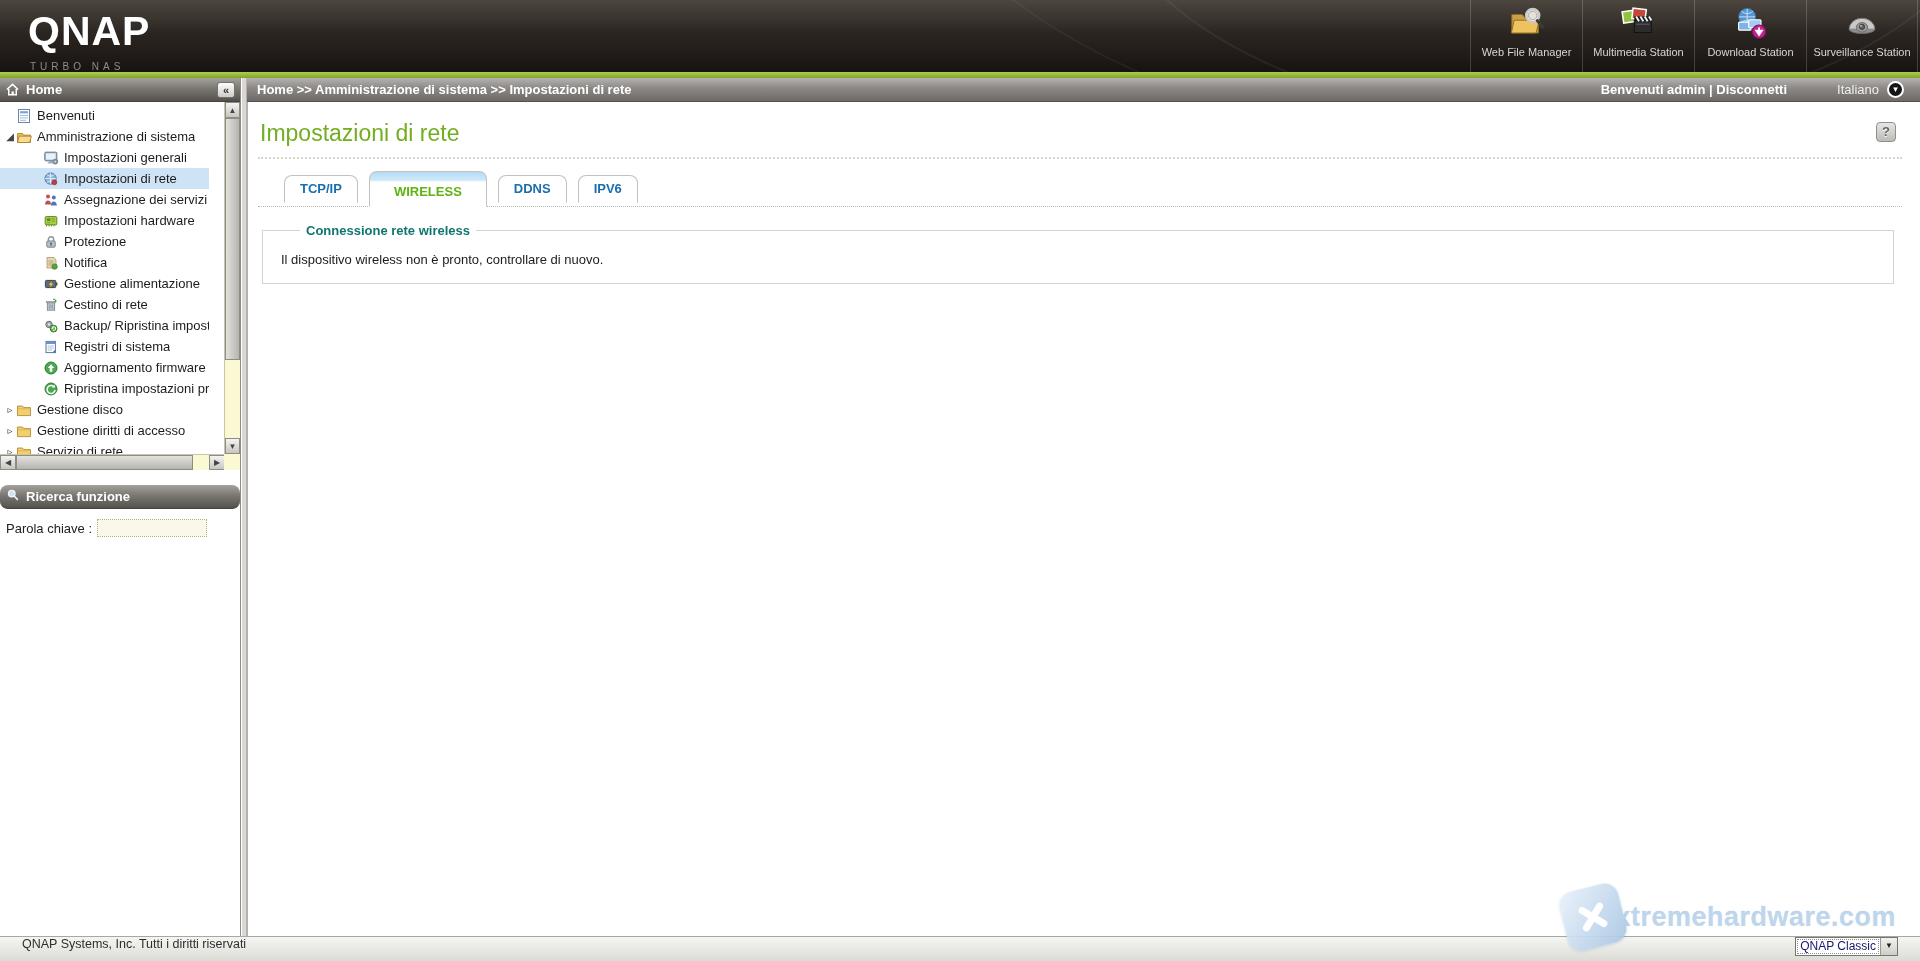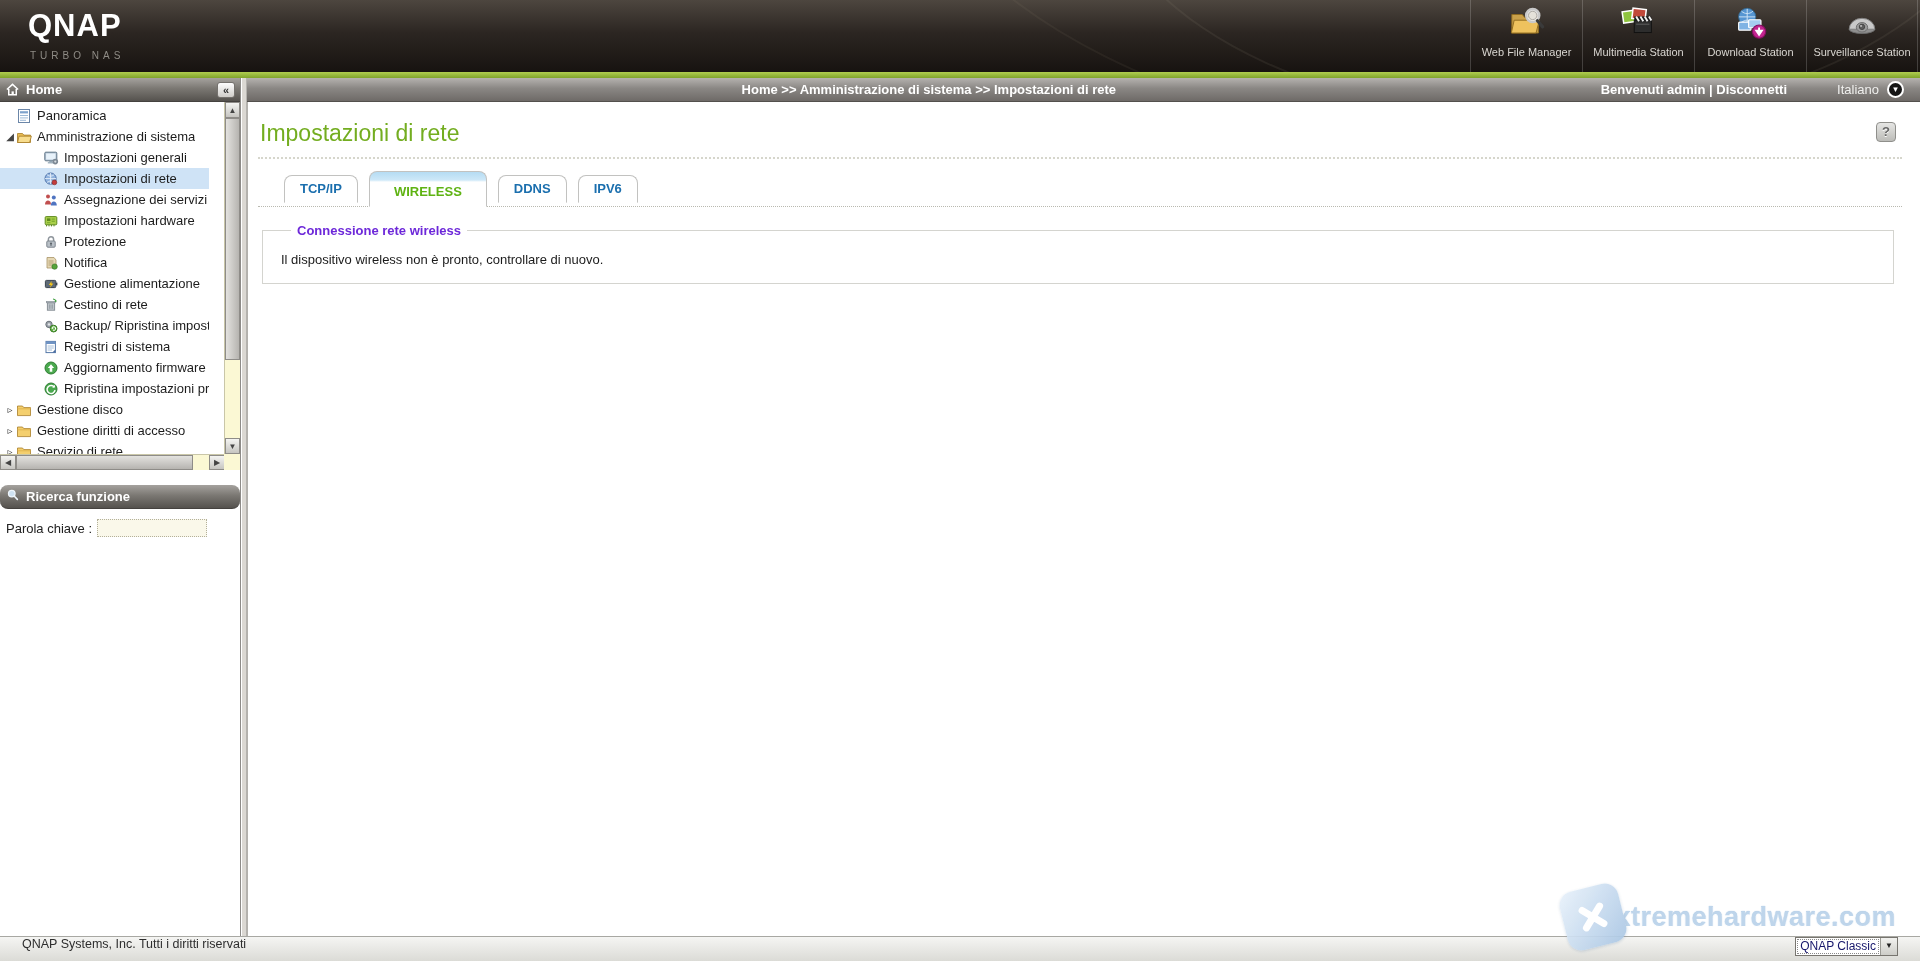--- a/index.html
+++ b/index.html
@@ -7,36 +7,36 @@
     font-family:"Liberation Sans", sans-serif; }
   .page { position:relative; width:1920px; height:961px; background:#fff; }
 
   
   .top-header { position:absolute; left:0; top:0; width:1920px; height:72px;
     background:linear-gradient(180deg,#4d463f 0%,#2c2622 45%,#171310 100%); overflow:hidden; }
   .swoosh1,.swoosh2 { position:absolute; border-radius:50%; border:2px solid rgba(150,140,125,0.12); }
   .swoosh1 { width:900px; height:500px; left:1100px; top:-380px; }
   .swoosh2 { width:1400px; height:700px; left:900px; top:-540px; border-color:rgba(150,140,125,0.09); }
   .logo-block { position:absolute; left:28px; top:8px; }
-  .logo-text { color:#fff; font-size:31px; font-weight:800; letter-spacing:1px; }
+  .logo-text { color:#fff; font-size:41px; font-weight:800; letter-spacing:1px; }
   .logo-tagline { color:#8f8c86; font-size:10px; letter-spacing:4px; margin-top:6px; margin-left:2px; }
   .stations { position:absolute; right:2px; top:0; height:72px; display:flex; }
   .station { width:112px; height:72px; display:flex; flex-direction:column; align-items:center;
     padding-top:5px; border-left:1px solid rgba(255,255,255,0.18); cursor:pointer; }
   .station:last-child { border-right:1px solid rgba(255,255,255,0.18); }
   .station svg { width:38px; height:38px; }
   .station-label { color:#d9d6d1; font-size:11px; margin-top:3px; white-space:nowrap; }
   .green-bar { position:absolute; left:0; top:72px; width:1920px; height:6px;
     background:linear-gradient(180deg,#b0cd50,#7fa42a); }
 
   
   .crumb-bar { position:absolute; left:247px; top:78px; right:0; height:24px;
     background:linear-gradient(180deg,#b5b2af 0%,#8a8784 45%,#6e6a67 100%);
     border-bottom:1px solid #53504d; display:flex; align-items:center; }
-  .crumb-path { color:#fff; font-size:13px; font-weight:bold; padding-left:10px; flex:1;text-align:center; }
+  .crumb-path { color:#fff; font-size:13px; font-weight:bold; padding-left:10px; flex:1; }
   .crumb-right { display:flex; align-items:center; margin-right:16px; }
   .welcome { color:#fff; font-size:13px; font-weight:bold; margin-right:50px; cursor:default; }
   .welcome .logout { cursor:pointer; }
   .lang { color:#f0f0ee; font-size:13px; margin-right:8px; }
   .lang-arrow { width:17px; height:17px; border-radius:50%; background:#151515; border:2px solid #fff;
     color:#fff; font-size:9px; line-height:13px; text-align:center; cursor:pointer; }
 
   
   .sidebar { position:absolute; left:0; top:78px; width:241px; bottom:25px; background:#fff;
     border-right:1px solid #8d8b88; }
@@ -95,21 +95,21 @@
   .tab { position:relative; margin-right:11px; margin-bottom:-1px; background:#fff;
     border:1px solid #c2c2c0; border-bottom:1px solid #fff; border-radius:8px 8px 0 0;
     font-size:13px; font-weight:bold; color:#1b6fae; padding:5px 15px 6px; cursor:pointer; }
   .tab.active { color:#5fb313; padding:12px 24px 7px;
     background:linear-gradient(180deg,#b5dcf3 0,#cde8f8 8px,#fff 10px); }
   .help-btn { position:absolute; top:20px; right:24px; width:20px; height:20px;
     background:linear-gradient(#e6e6e4,#bcbcb8); border:1px solid #8f8f8b; border-radius:4px;
     color:#666; font-size:13px; font-weight:bold; text-align:center; line-height:18px;
     text-shadow:0 1px 0 #fff; cursor:pointer; }
   .wifi-fieldset { margin:16px 26px 0 14px; border:1px solid #d4d4cf; padding:10px 10px 16px; }
-  .wifi-fieldset legend { color:#6d28d9; font-size:13px; font-weight:bold; padding:0 6px; margin-left:18px; }
+  .wifi-fieldset legend { color:#0f766e; font-size:13px; font-weight:bold; padding:0 6px; margin-left:27px; }
   .wifi-msg { font-size:13px; color:#1b1b1b; margin:4px 0 0 8px; }
 
   
   .footer { position:absolute; left:0; bottom:0; width:1920px; height:25px;
     background:linear-gradient(180deg,#f5f5f3,#dbdbd6); border-top:1px solid #a8a8a3;
     display:flex; }
   .copyright { font-size:12.5px; color:#2e2e2e; margin-left:22px; flex:1; }
   .theme-select { display:flex; align-items:center; height:19px; background:#fff;
     border:1px solid #77756f; margin-right:22px; cursor:pointer; }
   .theme-text { font-size:12px; color:#16166b; padding:0 4px; outline:1px dotted #8a8a8a;
@@ -330,21 +330,21 @@
       <span class="collapse-btn">«</span>
     </div>
 
     <div class="tree-panel">
       <div class="tree-rows">
           <div class="tree-row lvl0">
     <span class="tw"></span>
     <svg class="ti">
               <use href="#sym-overview"></use>
             </svg>
-    <span class="tl">Panoramica</span>
+    <span class="tl">Benvenuti</span>
   </div>
           <div class="tree-row lvl0">
     <span class="tw">◢</span>
     <svg class="ti">
               <use href="#sym-folder-open"></use>
             </svg>
     <span class="tl">Amministrazione di sistema</span>
   </div>
           <div class="tree-row lvl1">
     <span class="tw"></span>

